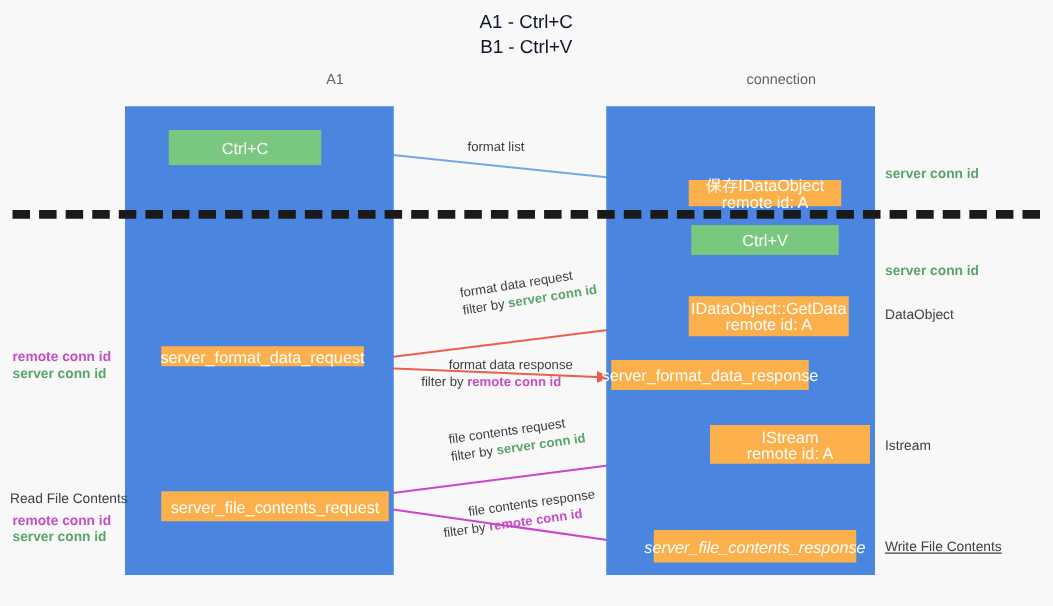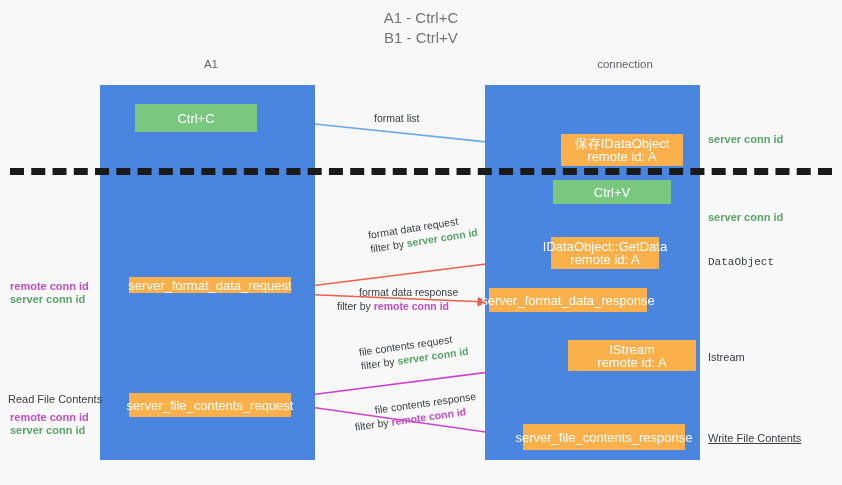--- a/index.html
+++ b/index.html
@@ -22,33 +22,33 @@
 
   
   #title {
     position: absolute;
     left: 0;
     top: 8px;
     width: 842px;
     text-align: center;
     font-size: 15px;
     line-height: 20px;
-    color: #737373;
+    color: #0f172a;
   }
 
   
   .col-header {
     position: absolute;
     text-align: center;
     font-size: 11.5px;
     line-height: 13px;
     color: #5f6368;
     width: 160px;
   }
-  #hdr-a1 { left: 131px; top: 58px; }
+  #hdr-a1 { left: 115px; top: 58px; text-align: right; }
   #hdr-b1 { left: 545px; top: 58px; }
   .col-header .hl { display: block; }
 
   
   .lane {
     position: absolute;
     background: #4a86e0;
     top: 85px;
     height: 375px;
   }
@@ -151,62 +151,62 @@
   <span class="hl">A1</span>
 </div>
 <div class="col-header" id="hdr-b1">
   <span class="hl">connection</span>
 </div>
 
 <div class="box green" style="left:135px; top:104px; width:122px; height:28px;">
   <span>Ctrl+C</span>
 </div>
 
-<div class="box orange" style="left:551px; top:134px; width:122px; height:32px;margin-left:10px;">
+<div class="box orange" style="left:551px; top:144px; width:122px; height:21px;">
   <span>保存IDataObject</span>
   <span class="l2">remote id: A</span>
 </div>
 
 <div class="box green" style="left:553px; top:180px; width:118px; height:24px;">
   <span>Ctrl+V</span>
 </div>
 
-<div class="box orange" style="left:551px; top:237px; width:108px; height:32px;">
+<div class="box orange" style="left:551px; top:237px; width:128px; height:32px;">
   <span>IDataObject::GetData</span>
   <span class="l2">remote id: A</span>
 </div>
 
 <div class="box orange" style="left:568px; top:340px; width:128px; height:31px;">
   <span>IStream</span>
   <span class="l2">remote id: A</span>
 </div>
 
 <div class="box orange" style="left:129px; top:277px; width:162px; height:16px;">
   <span>server_format_data_request</span>
 </div>
 
 <div class="box orange" style="left:489px; top:288px; width:158px; height:24px;">
   <span>server_format_data_response</span>
 </div>
 
-<div class="box orange" style="left:129px; top:393px; width:162px; height:24px;">
+<div class="box orange" style="left:129px; top:393px; width:182px; height:24px;">
   <span>server_file_contents_request</span>
 </div>
 
-<div class="box orange" style="left:523px; top:424px; width:162px; height:26px;">
+<div class="box orange" style="left:523px; top:424px; width:162px; height:26px;font-style:italic;">
   <span>server_file_contents_response</span>
 </div>
 
 <div id="divider"></div>
 
 <div class="side-label c-green" style="left:708px; top:132px;">server conn id</div>
 
 <div class="side-label c-green" style="left:708px; top:210px;">server conn id</div>
 
-<div class="side-label c-dark" style="left:708px; top:255px;font-family:Liberation Mono, monospace;">DataObject</div>
+<div class="side-label c-dark" style="left:708px; top:245px;">DataObject</div>
 
 <div class="side-label c-dark" style="left:708px; top:350px;">Istream</div>
 
 <div class="side-label c-dark" style="left:708px; top:431px;text-decoration:underline;">Write File Contents</div>
 
 <div class="side-label c-magenta" style="left:10px; top:279px;">remote conn id</div>
 <div class="side-label c-green" style="left:10px; top:292px;">server conn id</div>
 
 <div class="side-label c-dark" style="left:8px; top:392px;">Read File Contents</div>
 <div class="side-label c-magenta" style="left:10px; top:410px;">remote conn id</div>

